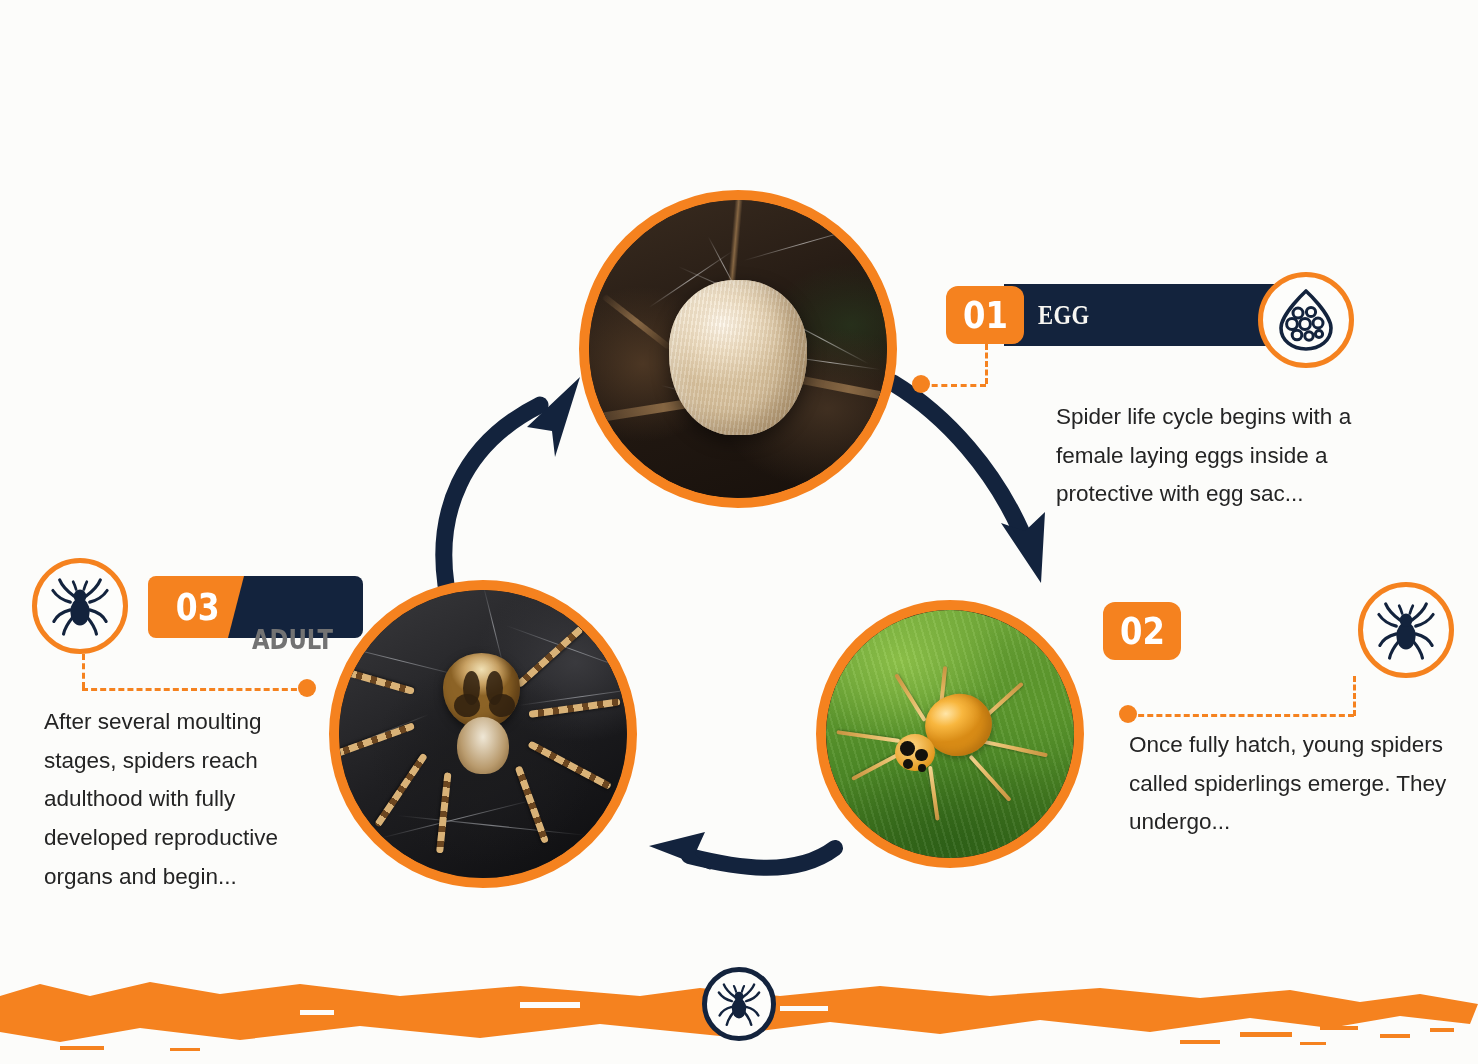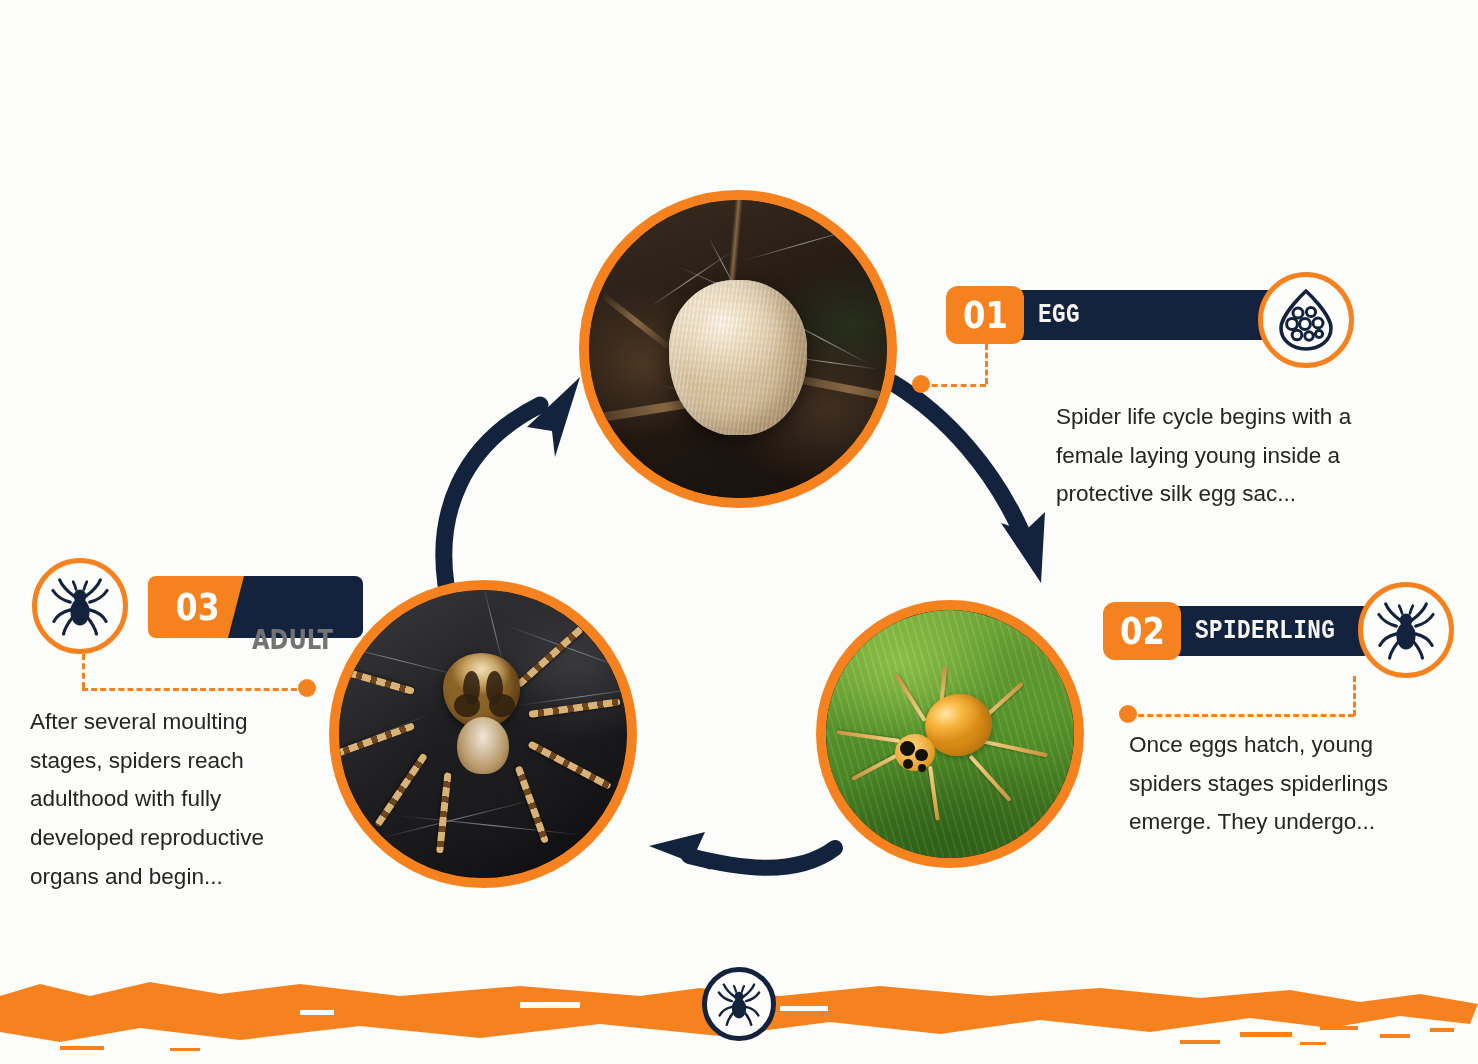--- a/index.html
+++ b/index.html
@@ -211,25 +211,25 @@
     width: 78px;
     height: 58px;
     border-radius: 12px;
     letter-spacing: 0px;
   }
   .num-badge span { transform: scaleX(.85); display: block; }
 
   .name-bar {
     position: relative;
     background: #13233d;
-    height: 50px;
+    height: 62px;
     display: flex;
     align-items: center;
     color: #f7f6f2;
-    font-family: Liberation Mono, monospace;
+    font-family: Liberation Serif, serif;
     font-weight: 700;
     font-size: 27px;
     letter-spacing: .5px;
     padding: 0 26px 0 34px;
     margin-left: -20px;
     border-radius: 0 8px 8px 0;
     z-index: 2;
   }
   .name-bar span { transform: scaleX(.84); transform-origin: left center; display: block; white-space: nowrap; }
 
@@ -397,30 +397,27 @@
         <circle cx="42" cy="35" r="5" fill="none" stroke="#13233d" stroke-width="3"></circle>
         <circle cx="21" cy="47" r="4.8" fill="none" stroke="#13233d" stroke-width="3"></circle>
         <circle cx="33" cy="48" r="4.2" fill="none" stroke="#13233d" stroke-width="3"></circle>
         <circle cx="43" cy="46" r="3.6" fill="none" stroke="#13233d" stroke-width="3"></circle>
       </svg>
     </div>
 
     <div class="dash-v" style="left:39px; top:58px; height:40px;"></div>
     <div class="dash-h" style="left:-24px; top:98px; width:64px;"></div>
     <div class="dash-dot" style="left:-34px; top:89px;"></div>
-    <div class="desc" style="position:absolute; left:110px; top:112px; width:330px;">Spider life cycle begins with a female laying young inside a protective silk egg sac...</div>
+    <div class="desc" style="position:absolute; left:110px; top:112px; width:330px;">Spider life cycle begins with a female laying eggs inside a protective with egg sac...</div>
   </div>
 
   <div class="step" id="step-02" style="left:1103px; top:602px; width:380px;">
     <div class="bar-row">
       <div class="num-badge">
         <span>02</span>
-      </div>
-      <div class="name-bar" style="width:210px;">
-        <span>SPIDERLING</span>
       </div>
     </div>
     <div class="icon-bubble" style="left:255px; top:-20px;">
       <svg width="62" height="62" viewBox="0 0 64 64">
         <g fill="none" stroke="#13233d" stroke-width="3.2" stroke-linecap="round">
           <path d="M26,22 C18,16 13,10 11,5"></path>
           <path d="M22,28 C14,26 8,22 4,16"></path>
           <path d="M22,36 C14,38 8,42 5,48"></path>
           <path d="M25,43 C19,50 16,56 15,61"></path>
           <path d="M38,22 C46,16 51,10 53,5"></path>
@@ -430,21 +427,21 @@
         </g>
         <ellipse cx="32" cy="38" rx="10" ry="14" fill="#13233d"></ellipse>
         <ellipse cx="32" cy="22" rx="6.5" ry="7" fill="#13233d"></ellipse>
         <path d="M28,15 C27,11 26,9 25,7" stroke="#13233d" stroke-width="2.8" fill="none" stroke-linecap="round"></path>
         <path d="M36,15 C37,11 38,9 39,7" stroke="#13233d" stroke-width="2.8" fill="none" stroke-linecap="round"></path>
       </svg>
     </div>
     <div class="dash-h" style="left:26px; top:112px; width:225px;"></div>
     <div class="dash-v" style="left:250px; top:74px; height:40px;"></div>
     <div class="dash-dot" style="left:16px; top:103px;"></div>
-    <div class="desc" style="position:absolute; left:26px; top:124px; width:320px;">Once eggs hatch, young spiders stages spiderlings emerge. They undergo...</div>
+    <div class="desc" style="position:absolute; left:26px; top:124px; width:320px;">Once fully hatch, young spiders called spiderlings emerge. They undergo...</div>
   </div>
 
   <div class="step" id="step-03" style="left:30px; top:558px; width:360px;">
     <div class="icon-bubble" style="left:2px; top:0px;">
       <svg width="62" height="62" viewBox="0 0 64 64">
         <g fill="none" stroke="#13233d" stroke-width="3.2" stroke-linecap="round">
           <path d="M26,22 C18,16 13,10 11,5"></path>
           <path d="M22,28 C14,26 8,22 4,16"></path>
           <path d="M22,36 C14,38 8,42 5,48"></path>
           <path d="M25,43 C19,50 16,56 15,61"></path>
@@ -472,21 +469,21 @@
       <div style="position:absolute; left:104px; top:12px; height:38px; display:flex; align-items:center;
                   color:#737373; font-family:'DejaVu Sans',sans-serif; font-weight:700; font-size:27px;margin-top:32px;">
         <span style="transform:scaleX(.84); transform-origin:left center; display:block; white-space:nowrap;">ADULT</span>
       </div>
     </div>
 
     <div class="dash-v" style="left:52px; top:96px; height:34px;"></div>
     <div class="dash-h" style="left:52px; top:130px; width:224px;"></div>
     <div class="dash-dot" style="left:268px; top:121px;"></div>
 
-    <div class="desc" style="position:absolute; left:0; top:145px; width:268px;">After several moulting stages, spiders reach adulthood with fully developed reproductive organs and begin...</div>
+    <div class="desc" style="position:absolute; left:14px; top:145px; width:268px;">After several moulting stages, spiders reach adulthood with fully developed reproductive organs and begin...</div>
   </div>
 
   <svg class="footer-brush" viewBox="0 0 1478 102" preserveAspectRatio="none">
     <path fill="#f5821f" d="M0,34 L40,22 L90,34 L150,20 L220,32 L300,22 L400,34 L520,24 L640,34
       L700,26 L780,34 L880,24 L990,34 L1100,26 L1200,36 L1290,28 L1360,40 L1420,32 L1478,42
       L1470,62 L1400,54 L1330,66 L1250,56 L1150,70 L1040,58 L940,72 L830,60 L720,74 L600,62
       L480,76 L360,64 L240,78 L140,66 L60,80 L0,70 Z"></path>
     <g fill="#f5821f">
       <rect x="1240" y="70" width="52" height="5"></rect>
       <rect x="1320" y="64" width="38" height="4"></rect>

